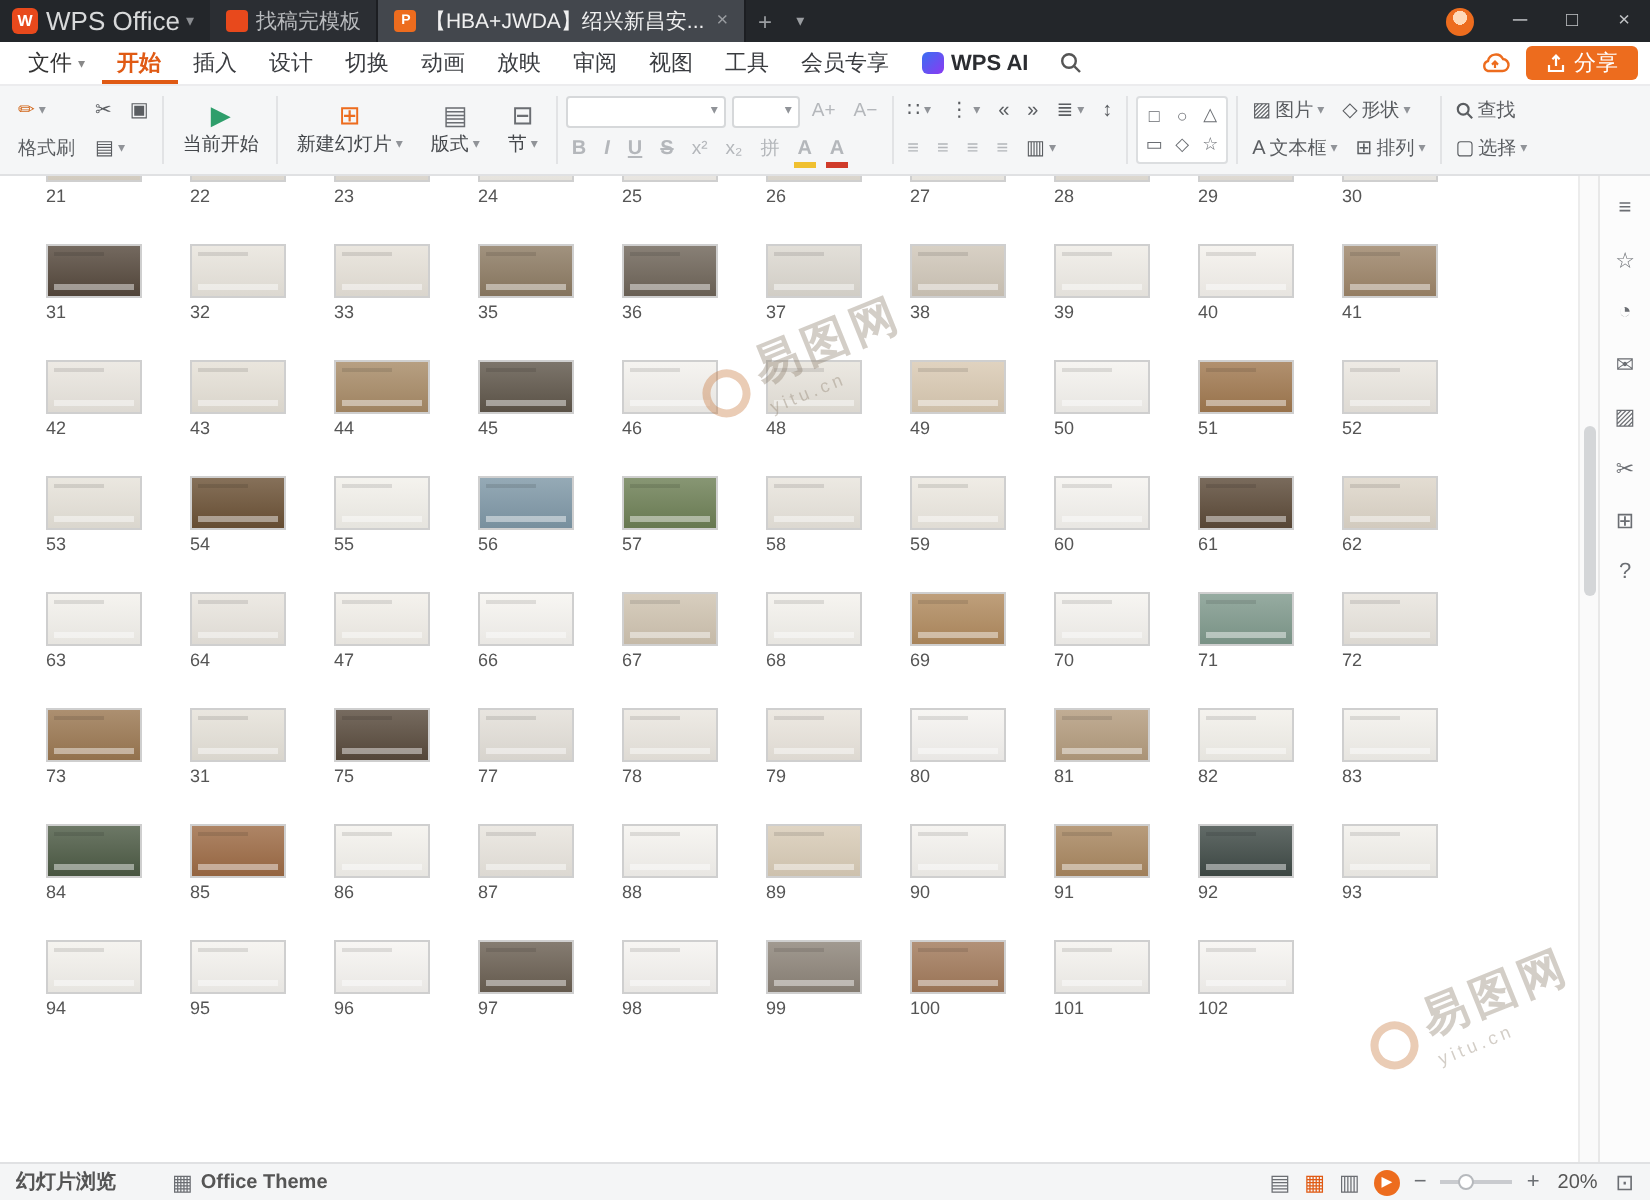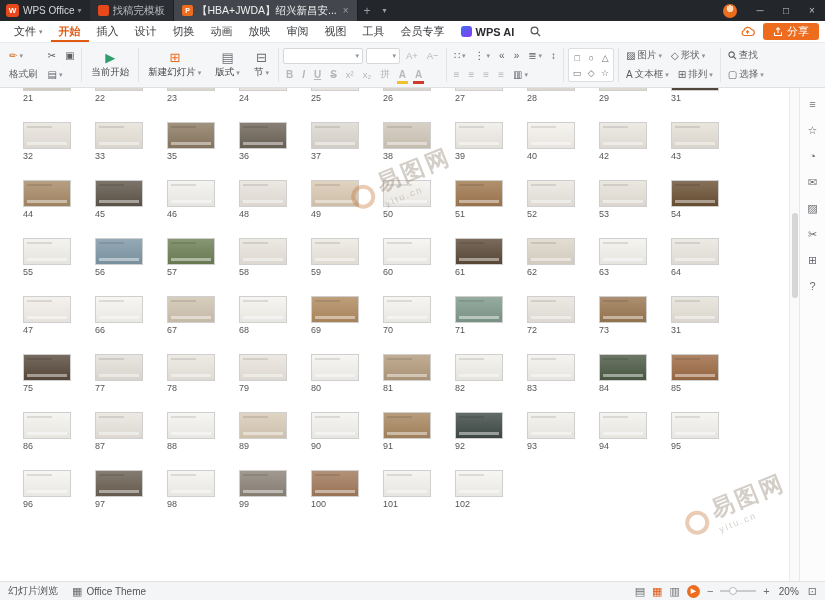--- a/index.html
+++ b/index.html
@@ -3,21 +3,21 @@
 <meta charset="utf-8">
 <style>
   * { box-sizing: border-box; margin: 0; padding: 0; }
   html,body { width:825px; height:600px; overflow:hidden; }
   body { font-family:"Liberation Sans","DejaVu Sans",sans-serif; background:#fff; position:relative; font-size:11px; color:#333; }
 
   
   .titlebar { height:21px; background:#23262a; display:flex; align-items:stretch; justify-content:space-between; color:#c9cbce; }
   .tb-left { display:flex; align-items:center; min-width:0; }
   .logo { width:13px; height:13px; background:#e8491c; color:#fff; border-radius:3px; font-size:8px; font-weight:bold; display:flex; align-items:center; justify-content:center; margin:0 4px 0 6px; }
-  .app-name { font-size:10px; color:#d8d9da; white-space:nowrap; }
+  .app-name { font-size:13px; color:#d8d9da; white-space:nowrap; }
   .caret-dim { color:#8a8d91; font-size:8px; margin:0 8px 0 3px; }
   .tab { display:flex; align-items:center; gap:4px; padding:0 8px; height:21px; max-width:210px; font-size:10.5px; color:#b9bbbe; background:#2b2e33; border-right:1px solid #1c1e22; cursor:pointer; white-space:nowrap; }
   .tab.active { background:#43474d; color:#f0f0f0; }
   .tab-ic { width:11px; height:11px; border-radius:2px; color:#fff; font-size:7px; font-weight:bold; display:flex; align-items:center; justify-content:center; flex:0 0 auto; }
   .tab-ic.t1 { background:#e8491c; }
   .tab-ic.t2 { background:#ed6c1e; }
   .tab-label { overflow:hidden; text-overflow:ellipsis; max-width:160px; }
   .tab-close { color:#9a9da1; font-size:10px; margin-left:2px; }
   .tb-btn { color:#9a9da1; font-size:12px; padding:0 6px; display:flex; align-items:center; height:21px; cursor:pointer; }
   .tb-btn.caret2 { font-size:8px; }
@@ -88,21 +88,21 @@
   .wm2 { left:682px; top:398px; }
 
   .vscroll { width:10px; background:#fafafa; border-left:1px solid #ececec; position:relative; }
   .vthumb { position:absolute; left:2px; width:6px; top:125px; height:85px; background:#d4d6d8; border-radius:3px; cursor:pointer; }
 
   .rightstrip { width:26px; background:#fcfcfc; border-left:1px solid #e8e8e8; display:flex; flex-direction:column; align-items:center; gap:10px; padding-top:8px; }
   .rightstrip span { width:16px; height:16px; display:flex; align-items:center; justify-content:center; color:#6b6e73; font-size:11px; cursor:pointer; }
 
   
   .statusbar { height:19px; background:#f4f5f6; border-top:1px solid #e0e1e3; display:flex; align-items:center; justify-content:space-between; padding:0 8px; font-size:10px; color:#555; }
-  .sb-left { display:flex; align-items:center; gap:14px; }
+  .sb-left { display:flex; align-items:center; gap:28px;font-weight:bold; }
   .sb-item { display:flex; align-items:center; gap:4px; white-space:nowrap; }
   .sb-right { display:flex; align-items:center; gap:7px; }
   .vbtn { font-size:11px; color:#6b6e73; cursor:pointer; }
   .vbtn.active { color:#e05a14; }
   .playbtn { width:13px; height:13px; border-radius:50%; background:#ed6c1e; color:#fff; font-size:7px; display:flex; align-items:center; justify-content:center; cursor:pointer; }
   .zctl { color:#6b6e73; cursor:pointer; font-size:11px; }
   .slider { width:36px; height:2px; background:#c9cbcf; position:relative; cursor:pointer; }
   .sthumb { position:absolute; top:-3px; left:9px; width:8px; height:8px; border-radius:50%; background:#fff; border:1px solid #b6b9bd; }
   .zoom-label { min-width:24px; text-align:center; }
 </style>
@@ -424,20 +424,24 @@
         <div class="slide">
           <div class="thumb" style="background-color: rgb(231, 226, 217);"></div>
           <div class="num">28</div>
         </div>
 
         <div class="slide">
           <div class="thumb" style="background-color: rgb(233, 228, 220);"></div>
           <div class="num">29</div>
         </div>
 
+        <div class="slide">
+          <div class="thumb" style="background-color: rgb(244, 242, 237);"></div>
+          <div class="num">30</div>
+        </div>
 
         <div class="slide">
           <div class="thumb" style="background-color: rgb(85, 72, 60);"></div>
           <div class="num">31</div>
         </div>
 
         <div class="slide">
           <div class="thumb" style="background-color: rgb(232, 228, 220);"></div>
           <div class="num">32</div>
         </div>
@@ -471,20 +475,24 @@
         <div class="slide">
           <div class="thumb" style="background-color: rgb(239, 236, 230);"></div>
           <div class="num">39</div>
         </div>
 
         <div class="slide">
           <div class="thumb" style="background-color: rgb(244, 241, 236);"></div>
           <div class="num">40</div>
         </div>
 
+        <div class="slide">
+          <div class="thumb" style="background-color: rgb(156, 132, 104);"></div>
+          <div class="num">41</div>
+        </div>
 
         <div class="slide">
           <div class="thumb" style="background-color: rgb(233, 229, 222);"></div>
           <div class="num">42</div>
         </div>
 
         <div class="slide">
           <div class="thumb" style="background-color: rgb(229, 224, 214);"></div>
           <div class="num">43</div>
         </div>

